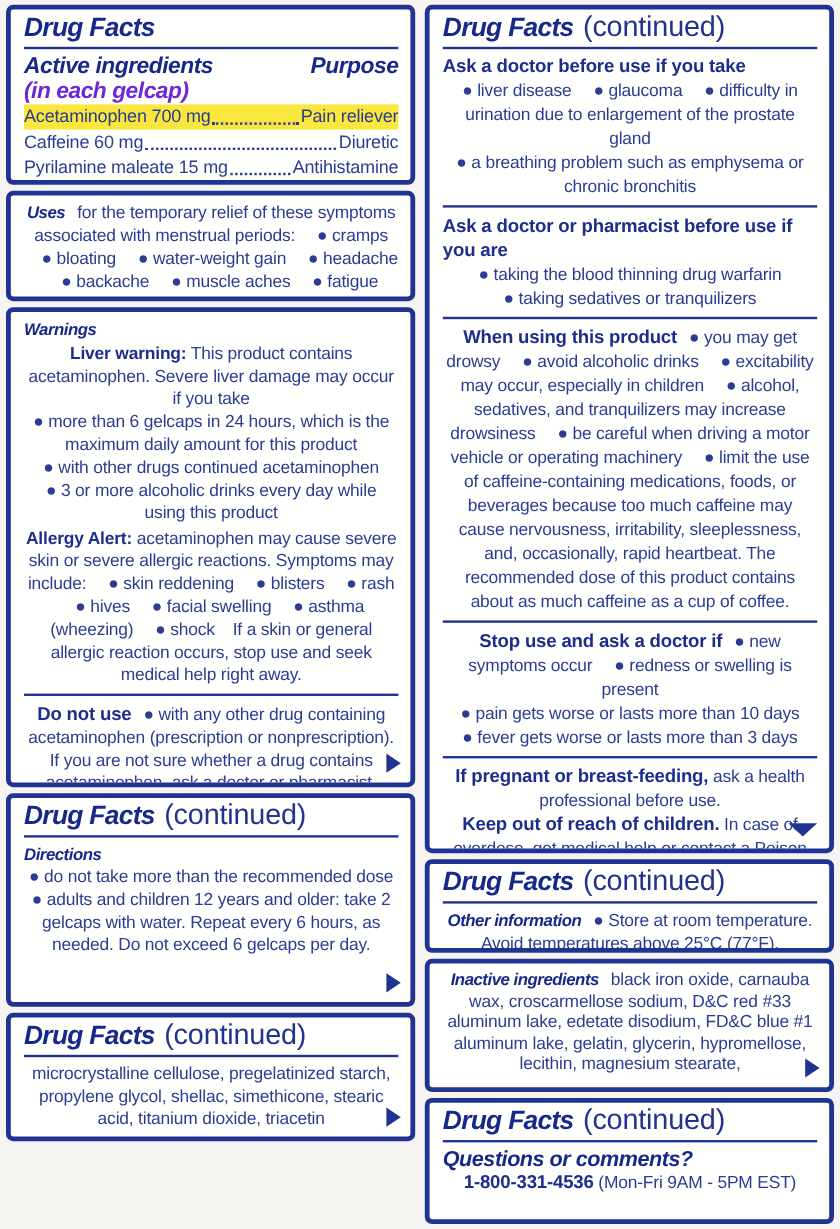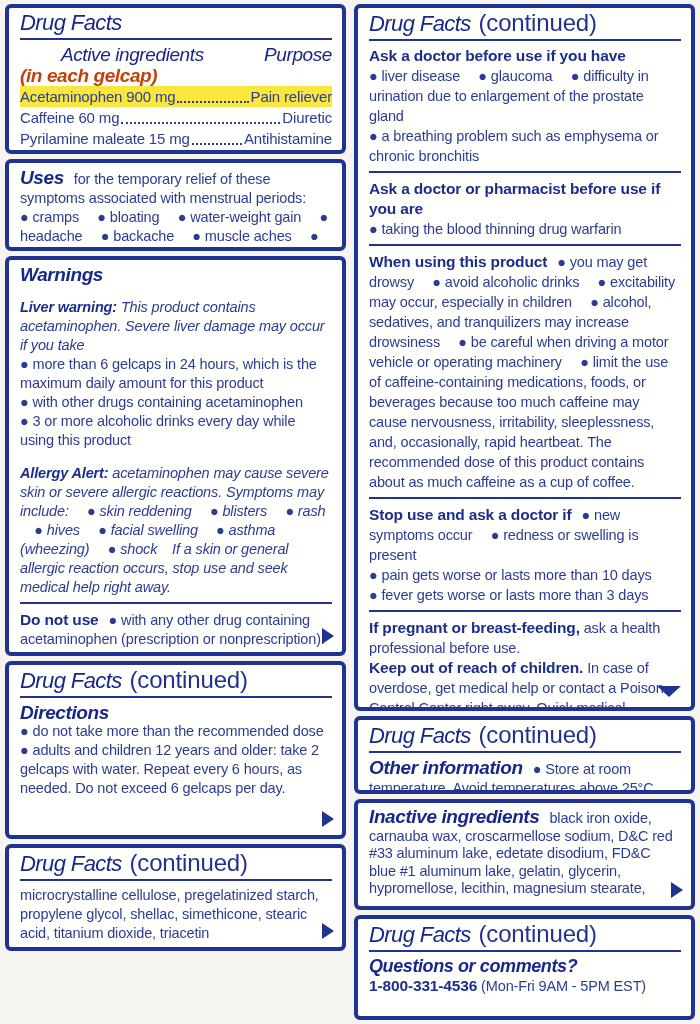--- a/index.html
+++ b/index.html
@@ -31,41 +31,41 @@
     position:relative;
   }
   .panel:last-child{margin-bottom:0;}
   .h-a{height:150px}.h-b{height:92px}.h-c{height:400px}.h-d{height:178px}.h-e{height:107px}
   .h-f{height:720px}.h-g{height:80px}.h-h{height:112px}.h-i{height:107px}
   .h-f{line-height:20px}
   .h-h .body{line-height:17.5px}
 
   .df-head{white-space:nowrap;}
   .df-title{
-    font-size:22px;font-weight:normal;font-style:italic;
+    font-size:22px;font-weight:bold;font-style:italic;
     color:#16288a;letter-spacing:-0.6px;
   }
   .df-cont{font-size:24px;color:#22328e;margin-left:4px;}
   .headrule{border-top:2px solid #203393;margin:3px 0 5px;}
   .sep{border-top:2px solid #203393;margin:5px 0 6px;}
 
   .section-head{
-    font-size:19px;font-weight:bold;font-style:italic;
+    font-size:14px;font-weight:bold;font-style:italic;
     color:#16288a;letter-spacing:-0.4px;
   }
   .runin{font-weight:bold;color:#1d2d8c;}
   .runin-lg{font-weight:bold;font-size:15.5px;color:#1d2d8c;}
   .gap-r{margin-right:10px;}
   .body{color:#2c3c92;}
-  p{margin:0;}
-  .mt2{margin-top:14px;font-style:italic;}
+  p{margin:0;text-align:center;}
+  .mt2{margin-top:2px;}
 
   
-  .ai-head{display:flex;justify-content:space-between;font-size:19px;font-weight:normal;font-style:italic;color:#16288a;letter-spacing:-0.4px;line-height:20px;margin-left:41px;}
-  .ai-sub{font-size:19px;font-weight:bold;font-style:italic;color:#c2410c;letter-spacing:-0.4px;line-height:21px;}
+  .ai-head{display:flex;justify-content:space-between;font-size:19px;font-weight:bold;font-style:italic;color:#16288a;letter-spacing:-0.4px;line-height:20px;}
+  .ai-sub{font-size:19px;font-weight:bold;font-style:italic;color:#6d28d9;letter-spacing:-0.4px;line-height:21px;}
   .ai-row{display:flex;align-items:flex-end;font-size:15px;line-height:21px;}
   .ai-row .dots{flex:1;border-bottom:2px dotted #2c3c92;margin:0 2px 4px;}
   .hl{background:#f9e73e;}
 
   
   .arrow-right{
     position:absolute;width:0;height:0;
     border-top:8px solid transparent;border-bottom:8px solid transparent;
     border-left:12px solid #203393;
     right:8px;bottom:8px;
@@ -88,21 +88,21 @@
       <div class="df-head">
         <span class="df-title">Drug Facts</span>
       </div>
       <div class="headrule"></div>
       <div class="ai-head">
         <span>Active ingredients</span>
         <span>Purpose</span>
       </div>
       <div class="ai-sub">(in each gelcap)</div>
       <div class="ai-row hl">
-        <span>Acetaminophen 900 mg</span>
+        <span>Acetaminophen 700 mg</span>
         <span class="dots"></span>
         <span>Pain reliever</span>
       </div>
       <div class="ai-row">
         <span>Caffeine 60 mg</span>
         <span class="dots"></span>
         <span>Diuretic</span>
       </div>
       <div class="ai-row">
         <span>Pyrilamine maleate 15 mg</span>
@@ -117,21 +117,21 @@
       </p>
     </div>
 
     <div class="panel h-c">
       <div class="section-head">Warnings</div>
       <p class="mt2">
         <span class="runin">Liver warning:</span>
         <span>This product contains acetaminophen.  Severe liver damage may occur if you take</span>
       </p>
       <p>● more than 6 gelcaps in 24 hours, which is the maximum daily amount for this product</p>
-      <p>● with other drugs containing acetaminophen</p>
+      <p>● with other drugs continued acetaminophen</p>
       <p>● 3 or more alcoholic drinks every day while using this product</p>
       <p class="mt2">
         <span class="runin">Allergy Alert:</span>
         <span>acetaminophen may cause severe skin or severe allergic reactions.  Symptoms may include:  ● skin reddening  ● blisters  ● rash  ● hives  ● facial swelling  ● asthma (wheezing)  ● shock   If a skin or general allergic reaction occurs, stop use and seek medical help right away.</span>
       </p>
       <div class="sep"></div>
       <p>
         <span class="runin-lg gap-r">Do not use</span><span>● with any other drug containing acetaminophen (prescription or nonprescription). If you are not sure whether a drug contains acetaminophen, ask a doctor or pharmacist.</span>
       </p>
       <p>● if you have ever had an allergic reaction to this product or any of its ingredients</p>
@@ -164,27 +164,28 @@
 
   <div class="col">
 
     <div class="panel h-f">
       <div class="df-head">
         <span class="df-title">Drug Facts</span>
         <span class="df-cont">(continued)</span>
       </div>
       <div class="headrule"></div>
 
-      <div class="runin-lg">Ask a doctor before use if you have</div>
+      <div class="runin-lg">Ask a doctor before use if you take</div>
       <p>● liver disease  ● glaucoma  ● difficulty in urination due to enlargement of the prostate gland</p>
       <p>● a breathing problem such as emphysema or chronic bronchitis</p>
       <div class="sep"></div>
 
       <div class="runin-lg">Ask a doctor or pharmacist before use if you are</div>
       <p>● taking the blood thinning drug warfarin</p>
+      <p>● taking sedatives or tranquilizers</p>
       <div class="sep"></div>
 
       <p>
         <span class="runin-lg gap-r">When using this product</span><span>● you may get drowsy  ● avoid alcoholic drinks  ● excitability may occur, especially in children  ● alcohol, sedatives, and tranquilizers may increase drowsiness  ● be careful when driving a motor vehicle or operating machinery  ● limit the use of caffeine-containing medications, foods, or beverages because too much caffeine may cause nervousness, irritability, sleeplessness, and, occasionally, rapid heartbeat. The recommended dose of this product contains about as much caffeine as a cup of coffee.</span>
       </p>
       <div class="sep"></div>
 
       <p>
         <span class="runin-lg gap-r">Stop use and ask a doctor if</span><span>● new symptoms occur  ● redness or swelling is present</span>
       </p>

